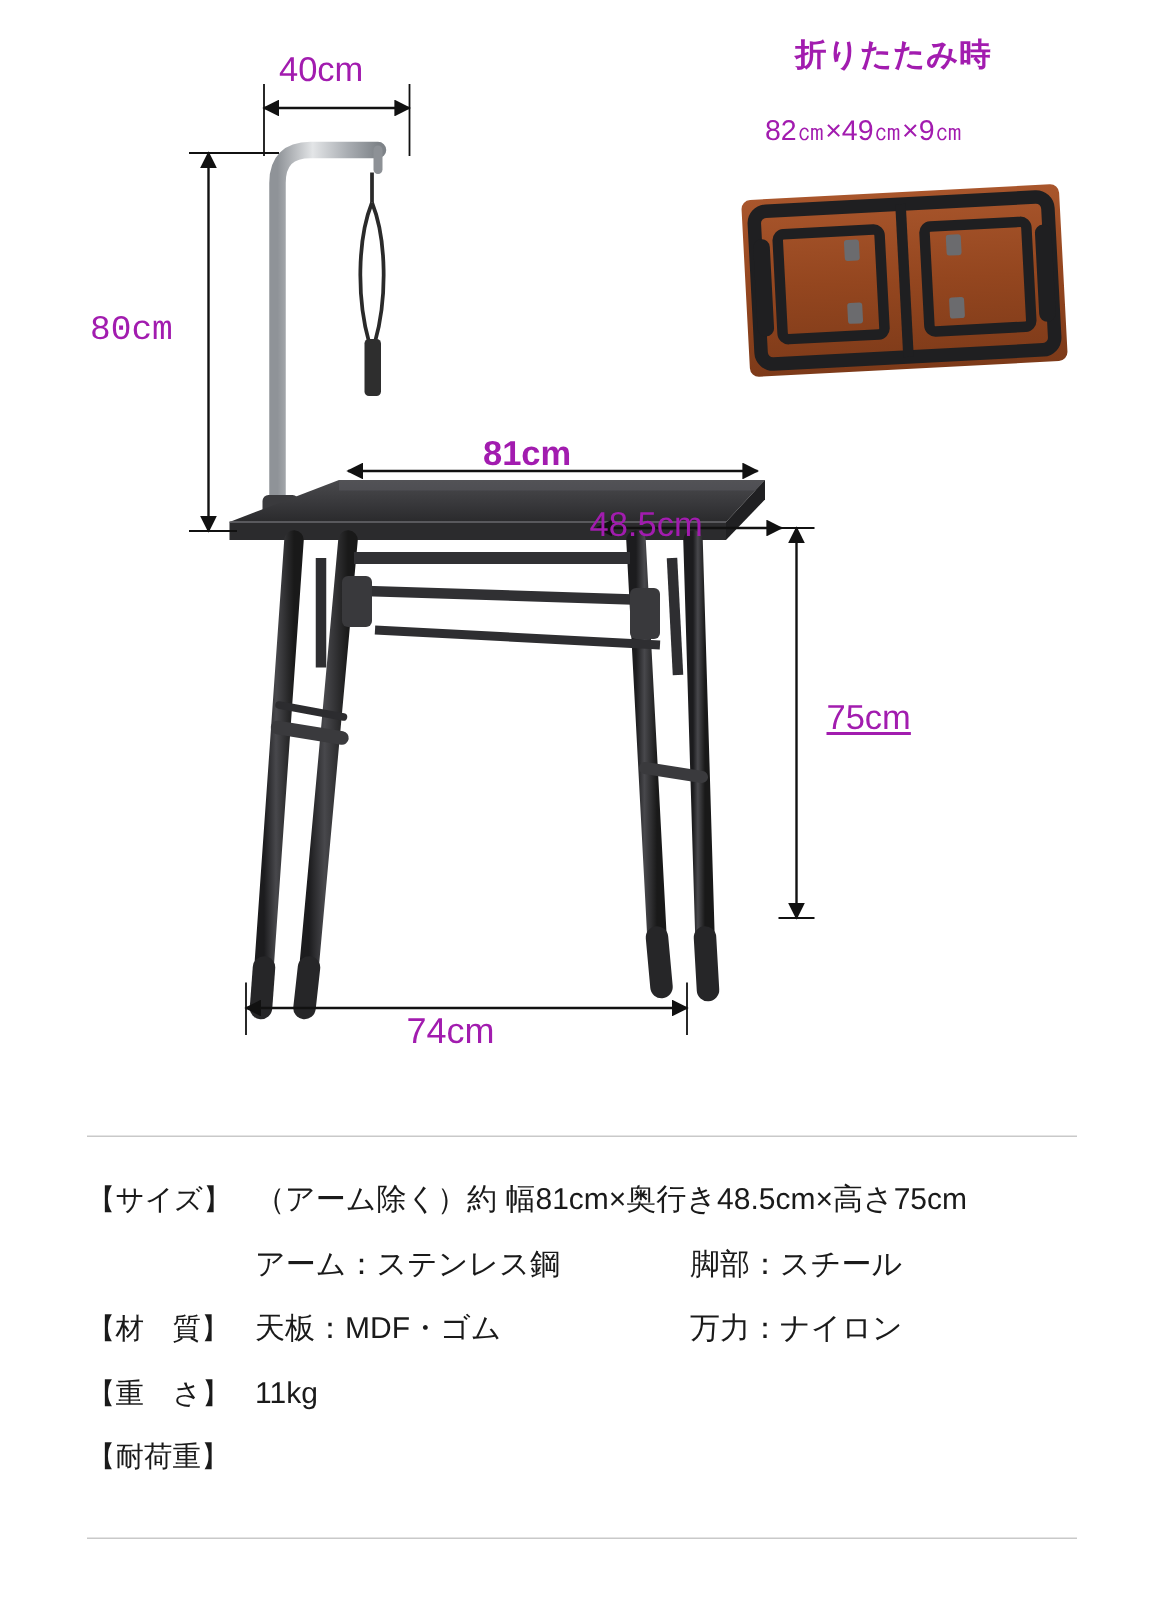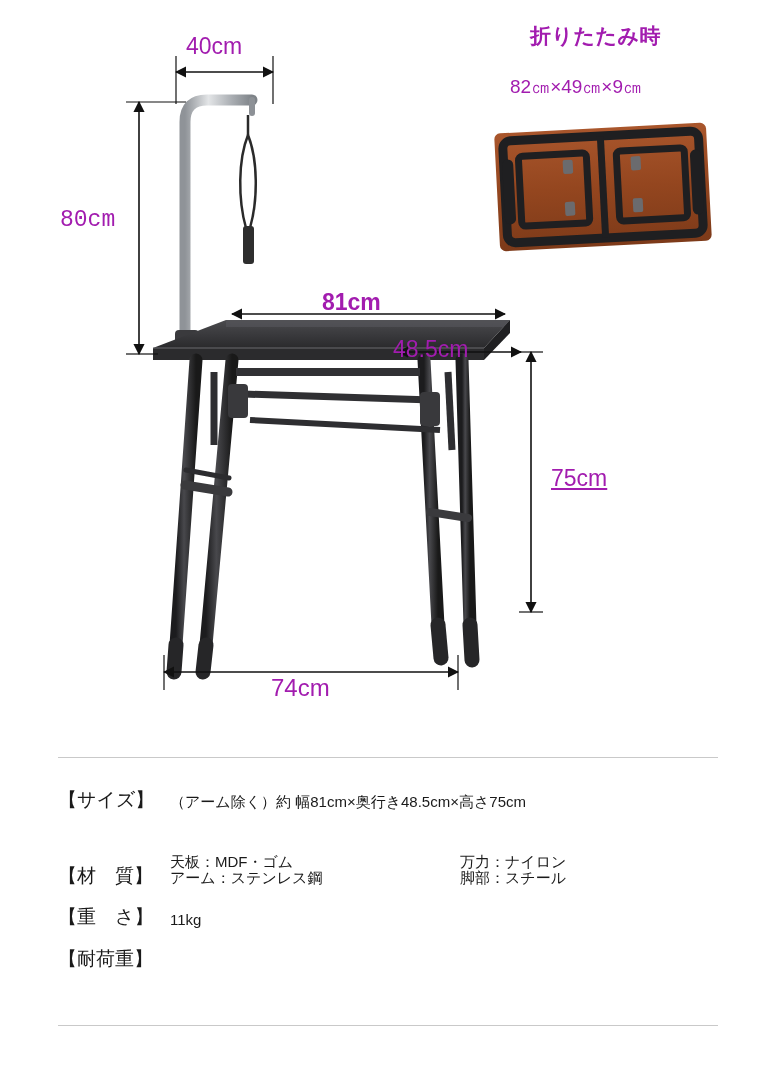--- a/index.html
+++ b/index.html
@@ -82,21 +82,21 @@
   }
   .spec-row:last-child { margin-bottom: 0; }
   .spec-key {
     width: 112px;
     flex: 0 0 112px;
     font-size: 19px;
     letter-spacing: 0px;
   }
   .spec-val {
     flex: 1 1 auto;
-    font-size: 15px;
+    font-size: 20px;
   }
   .spec-val .sub {
     display: flex;
   }
   .spec-val .sub .c1 { width: 290px; flex: 0 0 290px; }
   .spec-val .sub .c2 { flex: 1 1 auto; }
   .spec-val .line2 { margin-top: 22px; }
 
   
   .illus {
@@ -241,28 +241,28 @@
   <div class="spec">
 
     <div class="spec-row">
       <div class="spec-key">【サイズ】</div>
       <div class="spec-val">（アーム除く）約 幅81cm×奥行き48.5cm×高さ75cm</div>
     </div>
 
     <div class="spec-row">
       <div class="spec-key">【材　質】</div>
       <div class="spec-val">
+        <div class="sub">
+          <span class="c1">アーム：ステンレス鋼</span>
+          <span class="c2">脚部：スチール</span>
+        </div>
         <div class="sub line2">
           <span class="c1">天板：MDF・ゴム</span>
           <span class="c2">万力：ナイロン</span>
         </div>
-        <div class="sub">
-          <span class="c1">アーム：ステンレス鋼</span>
-          <span class="c2">脚部：スチール</span>
-        </div>
       </div>
     </div>
 
     <div class="spec-row">
       <div class="spec-key">【重　さ】</div>
       <div class="spec-val">11kg</div>
     </div>
 
     <div class="spec-row">
       <div class="spec-key">【耐荷重】</div>

